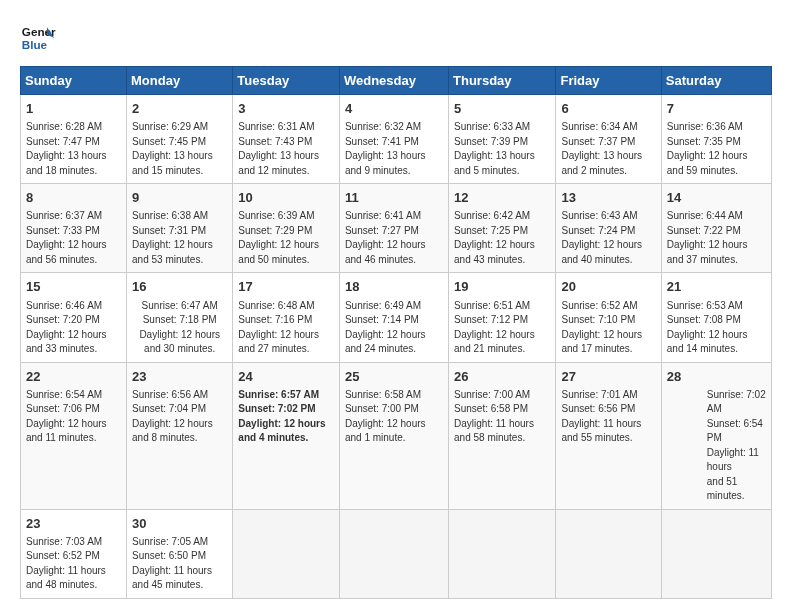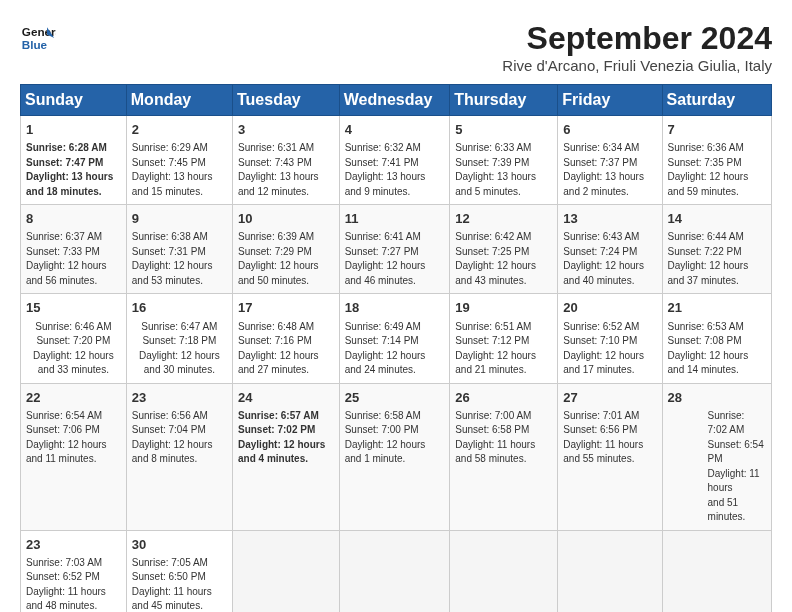--- a/index.html
+++ b/index.html
@@ -40,21 +40,21 @@
     .calendar {
       width: 100%;
       border-collapse: collapse;
       font-size: 11px;
     }
     .calendar th {
       background: #2563a8;
       color: #fff;
       padding: 6px 4px;
       text-align: left;
-      font-size: 16px;
+      font-size: 13px;
       font-weight: bold;
       border: 1px solid #1a4f8a;
     }
     .calendar td {
       vertical-align: top;
       padding: 5px 5px;
       border: 1px solid #ccc;
       width: 113px;
       min-height: 80px;
       background: #fff;
@@ -85,44 +85,40 @@
 </head>
 <body>
 
 <div class="header-area">
   <div class="logo">
     <svg class="logo-icon" viewBox="0 0 40 40">
       <text x="2" y="18" font-size="13" font-weight="bold" fill="#1a1a1a">General</text>
       <text x="2" y="32" font-size="13" font-weight="bold" fill="#2563a8">Blue</text>
       <polygon points="30,8 38,20 30,16" fill="#2563a8"></polygon>
     </svg>
-  </div>
-  <div class="title-area">
-    <div class="month-year">September 2024</div>
-    <div class="location">Rive d'Arcano, Friuli Venezia Giulia, Italy</div>
   </div>
 </div>
 
 <table class="calendar">
   <thead>
     <tr>
     <th>Sunday</th>
         <th>Monday</th>
         <th>Tuesday</th>
         <th>Wednesday</th>
         <th>Thursday</th>
         <th>Friday</th>
         <th>Saturday</th>
       </tr>
   </thead>
   <tbody id="calendar-body">
   <tr>
         <td>
           <span class="day-num">1</span>
-          <div class="day-info" style="white-space: pre-line; font-weight: bold;">Sunrise: 6:28 AM
+          <div class="day-info" style="white-space: pre-line;">Sunrise: 6:28 AM
 Sunset: 7:47 PM
 Daylight: 13 hours
 and 18 minutes.</div>
         </td>
         <td>
           <span class="day-num">2</span>
           <div class="day-info" style="white-space: pre-line;">Sunrise: 6:29 AM
 Sunset: 7:45 PM
 Daylight: 13 hours
 and 15 minutes.</div>
@@ -210,21 +206,21 @@
           <span class="day-num">14</span>
           <div class="day-info" style="white-space: pre-line;">Sunrise: 6:44 AM
 Sunset: 7:22 PM
 Daylight: 12 hours
 and 37 minutes.</div>
         </td>
       </tr>
       <tr>
         <td>
           <span class="day-num">15</span>
-          <div class="day-info" style="white-space: pre-line; text-align: center;">Sunrise: 6:46 AM
+          <div class="day-info" style="white-space: pre-line;">Sunrise: 6:46 AM
 Sunset: 7:20 PM
 Daylight: 12 hours
 and 33 minutes.</div>
         </td>
         <td>
           <span class="day-num">16</span>
           <div class="day-info" style="white-space: pre-line; text-align: center;">Sunrise: 6:47 AM
 Sunset: 7:18 PM
 Daylight: 12 hours
 and 30 minutes.</div>

